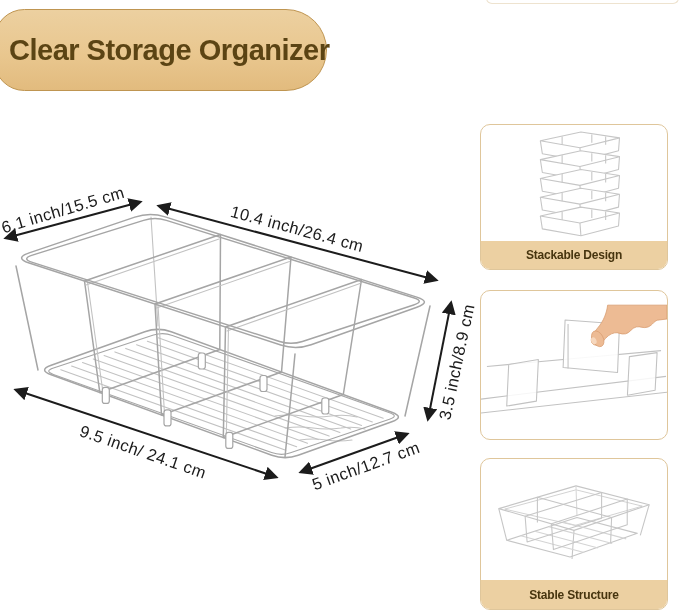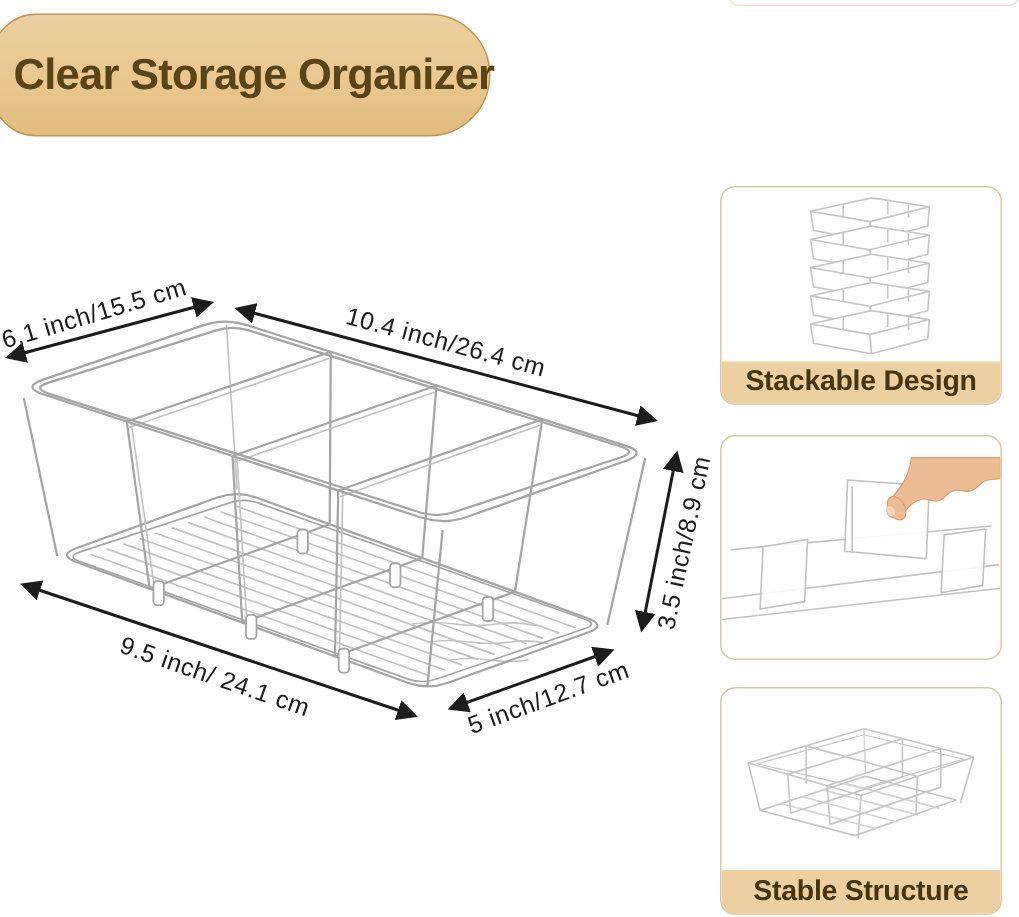--- a/index.html
+++ b/index.html
@@ -18,21 +18,21 @@
   .dim{position:absolute;font-size:16.5px;letter-spacing:0.4px;color:#1b1b1b;
        white-space:nowrap;transform-origin:center center;}
 
   
   .card{position:absolute;left:480px;width:188px;background:#fff;
         border:1px solid #dfc69b;border-radius:10px;overflow:hidden;
         display:flex;flex-direction:column;box-sizing:border-box;}
   .card-art{flex:1;position:relative;}
   .card-art svg{display:block;width:100%;height:100%;}
   .card-strip{height:29px;background:#ecd0a2;display:flex;align-items:center;justify-content:center;}
-  .card-strip span{font-size:19px;font-weight:bold;letter-spacing:-0.2px;color:#47350f;white-space:nowrap;}
+  .card-strip span{font-size:12px;font-weight:bold;letter-spacing:-0.2px;color:#47350f;white-space:nowrap;}
 
   .cropped-edge{position:absolute;left:486px;top:-3px;width:191px;height:6px;
         border:1px solid #eee3cf;border-top:none;border-radius:0 0 6px 6px;}
 
   svg{position:absolute;left:0;top:0;}
   .lineart{stroke:#a5a5a5;fill:none;stroke-width:1.5;stroke-linejoin:round;stroke-linecap:round;}
   .lineart-light{stroke:#c2c2c2;fill:none;stroke-width:1.1;stroke-linecap:round;}
   .arrow{stroke:#1c1c1c;stroke-width:2;fill:none;}
 </style>
 </head>

